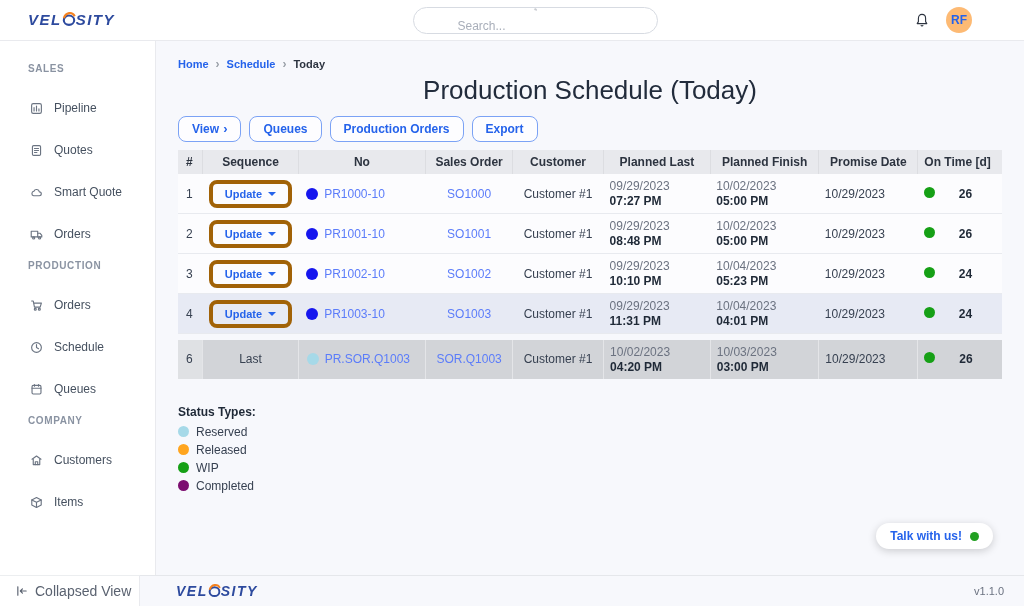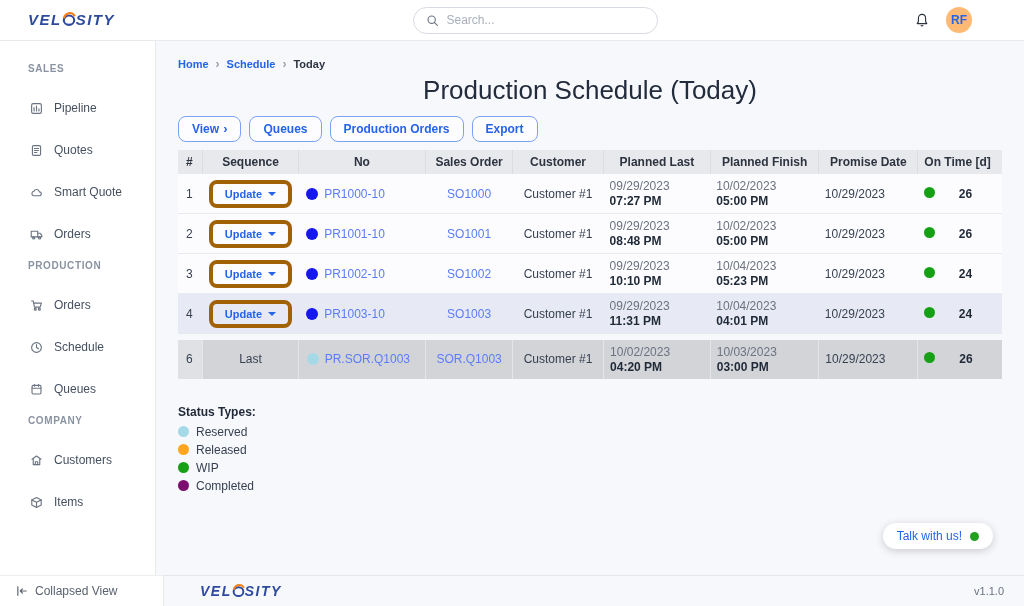--- a/index.html
+++ b/index.html
@@ -8,21 +8,21 @@
 
   
   .app-header { height:41px; display:flex; align-items:center; background:#fff;
     border-bottom:1px solid #e9eaee; }
   .logo-zone { width:156px; padding-left:28px; }
   .logo { display:inline-flex; align-items:center; font-weight:bold; font-style:italic;
     letter-spacing:1.5px; font-size:15px; color:#2d4a9e; }
   .logo svg { margin:0 -1px 2px; }
   .header-center { flex:1; display:flex; justify-content:center; }
   .search-pill { display:flex; align-items:center; gap:8px; width:245px; height:27px;
-    border:1px solid #d7dbe2; border-radius:14px; padding:0 12px; background:#fff; }
+    border:1px solid #d7dbe2; border-radius:14px; padding:0 12px; background:#fff;flex-direction:column; }
   .search-pill input { border:0; outline:0; flex:1; font-size:12px; color:#3a4250;
     font-family:"Liberation Sans", sans-serif; background:transparent; }
   .search-pill input::placeholder { color:#a9afba; }
   .header-right { width:110px; display:flex; align-items:center; gap:16px; }
   .avatar { width:26px; height:26px; border-radius:50%; background:#fdba74; color:#2563eb;
     font-weight:bold; font-size:12px; display:flex; align-items:center; justify-content:center; }
 
   
   .middle { display:flex; height:534px; }
   .sidebar { width:156px; background:#fff; border-right:1px solid #e9eaee; padding-top:22px; }
@@ -78,31 +78,31 @@
   .ot-num { font-weight:bold; color:#1f2937; }
 
   
   .legend { margin-top:26px; font-size:12px; }
   .legend-title { font-weight:bold; color:#1f2937; margin-bottom:6px; }
   .legend-item { display:flex; align-items:center; gap:7px; color:#374151; margin-bottom:4px; }
   .legend-item .dot { width:11px; height:11px; }
 
   
   .app-footer { height:31px; display:flex; }
-  .foot-side { width:164px; background:#fff; border-top:1px solid #eceef0;
+  .foot-side { width:140px; background:#fff; border-top:1px solid #eceef0;
     border-right:1px solid #e9eaee; display:flex; align-items:center; gap:7px;
-    padding-left:16px; font-size:12px; color:#5a6270; cursor:pointer; }
+    padding-left:16px; font-size:14px; color:#5a6270; cursor:pointer; }
   .foot-main { flex:1; background:#f7f8fc; border-top:1px solid #e5e7eb; display:flex;
     align-items:center; justify-content:space-between; padding:0 20px 0 36px; }
   .foot-main .logo { font-size:14px; }
   .version { font-size:11px; color:#6b7280; }
 
   .chat-pill { position:absolute; right:31px; bottom:26px; background:#fff; border-radius:15px;
     box-shadow:0 2px 8px rgba(0,0,0,.18); padding:6px 14px; display:flex; align-items:center;
-    gap:8px; font-size:12px; font-weight:normal; color:#2563eb; cursor:pointer; border:none;
+    gap:8px; font-size:12px; font-weight:bold; color:#2563eb; cursor:pointer; border:none;
     font-family:"Liberation Sans", sans-serif; }
   .chat-dot { width:9px; height:9px; border-radius:50%; background:#22a022; }
 
   .icon-stroke { stroke:#6b7482; fill:none; stroke-width:1.4; stroke-linecap:round; stroke-linejoin:round; }
 </style>
 </head>
 <body>
 
 <div class="app-header">
   <div class="logo-zone">

